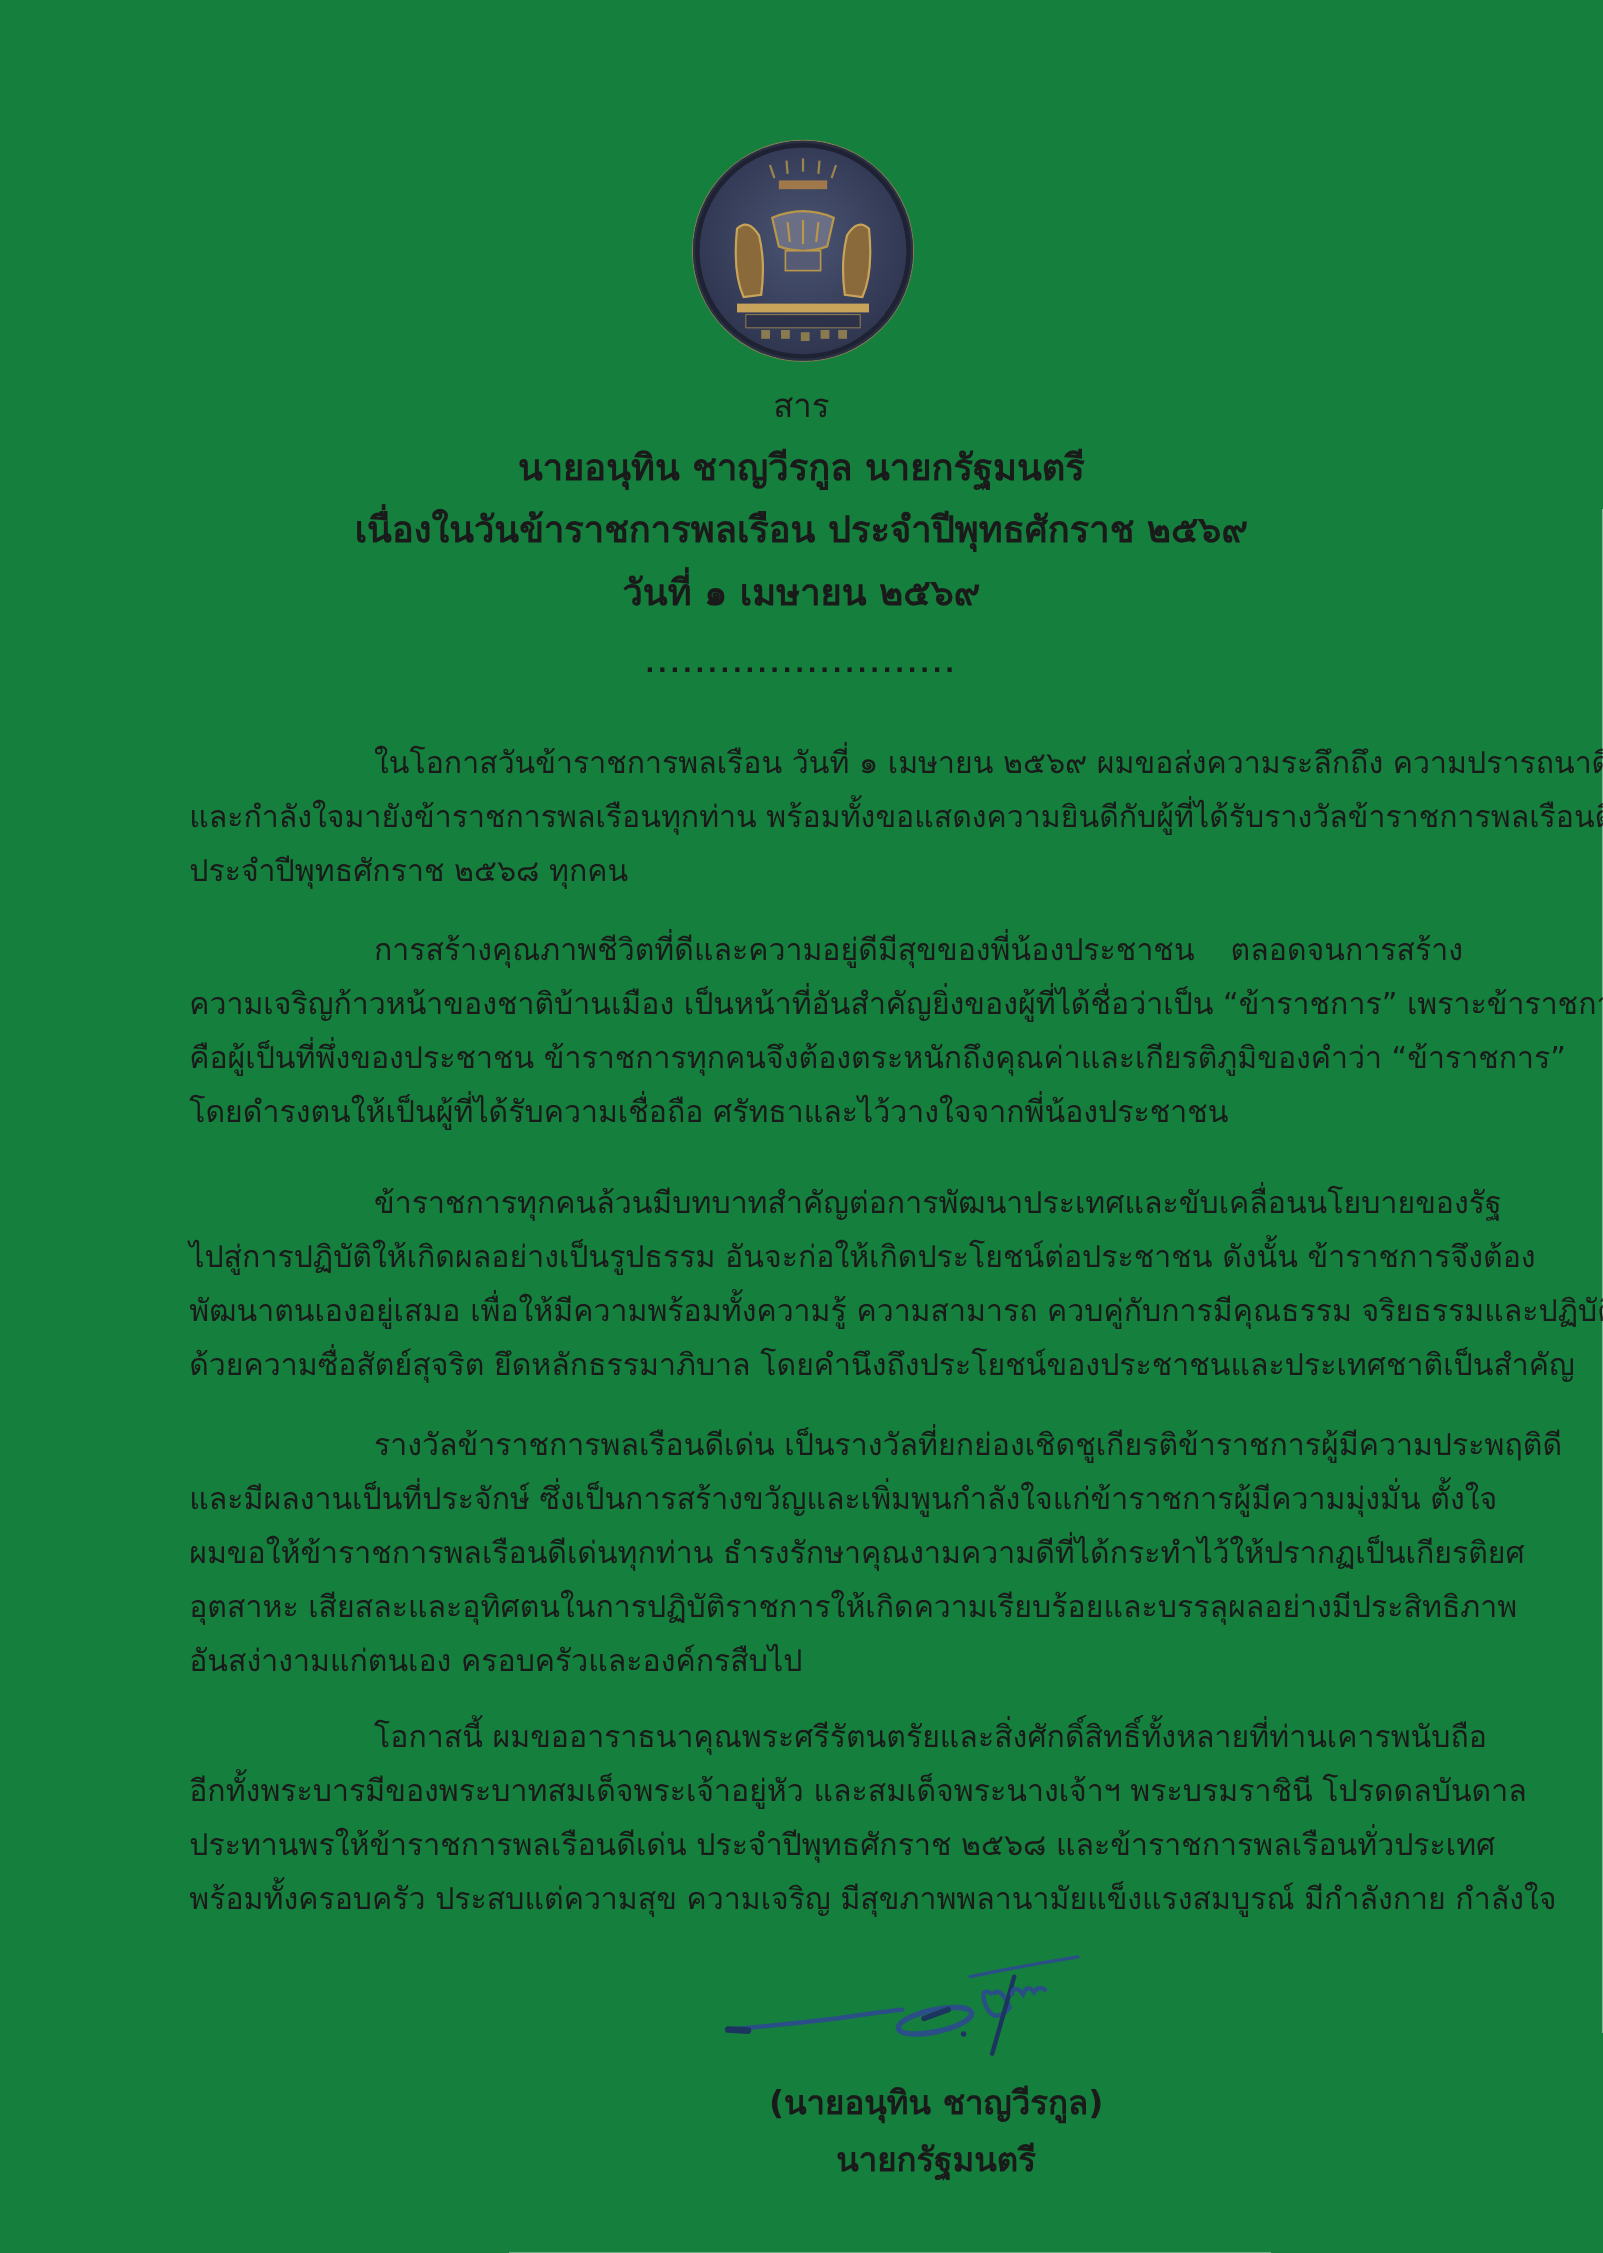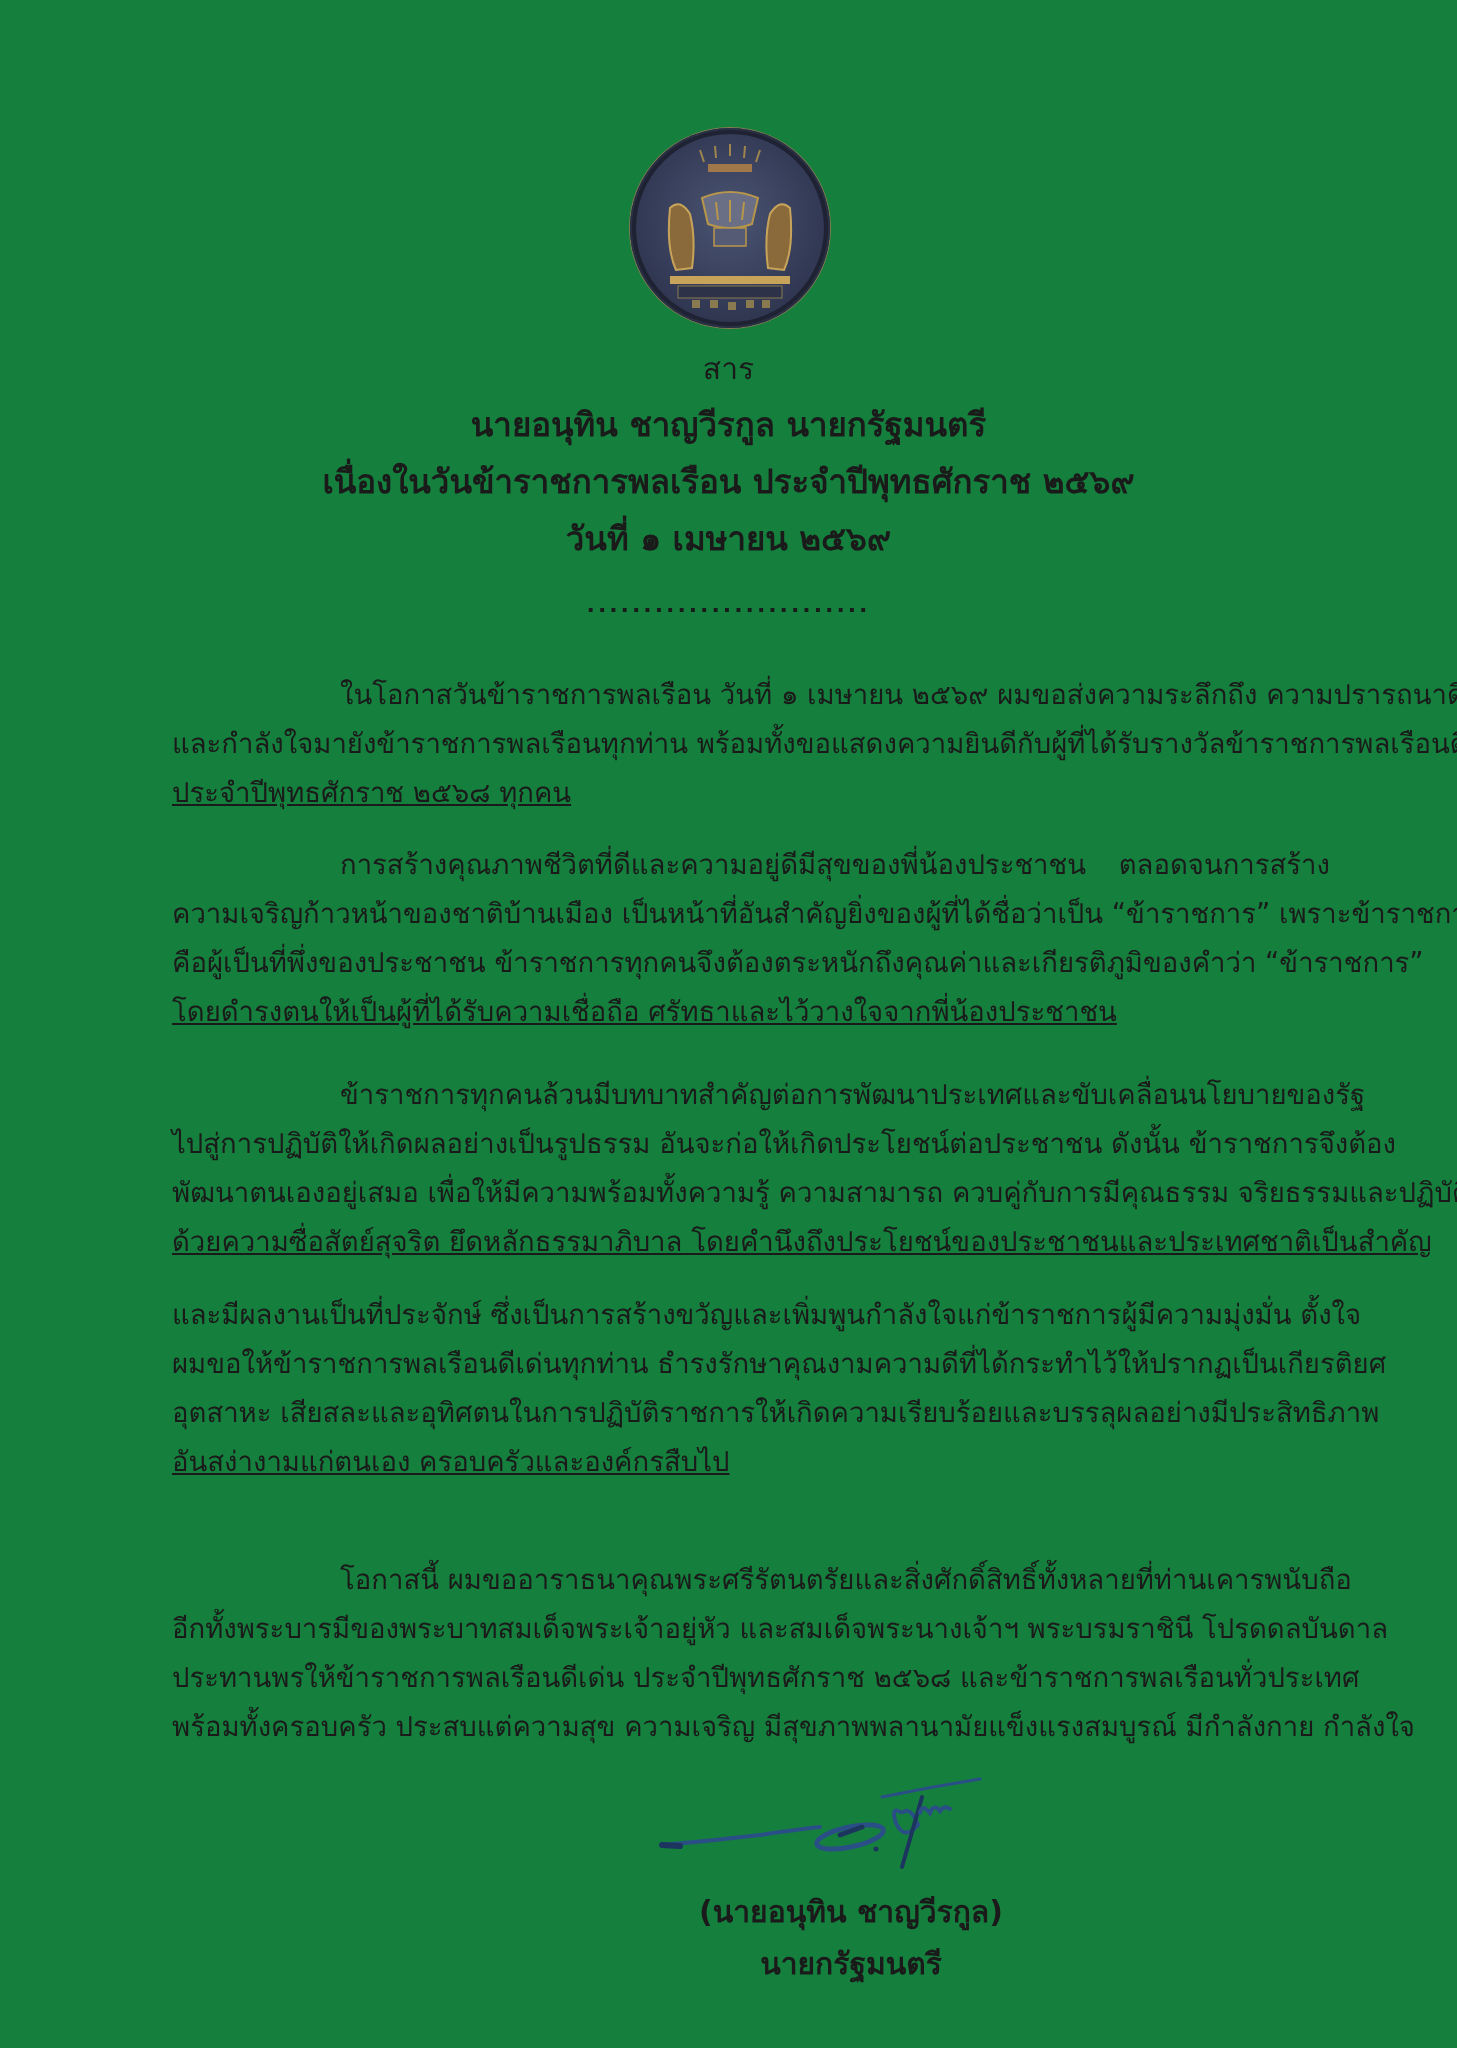--- a/index.html
+++ b/index.html
@@ -74,21 +74,20 @@
       text-indent: 168px;
     }
     .para .line {
       display: block;
       white-space: nowrap;
       text-align: justify;
       text-align-last: justify;
     }
     .para .line.last {
       text-align-last: left;
-      text-decoration: underline;
     }
     .para .line.first {
       padding-left: 168px;
     }
     .para { text-indent: 0; margin-top: 30px; }
 
     .p1 { top: 640px; }
     .p2 { top: 810px; }
     .p3 { top: 1040px; }
     .p4 { top: 1260px; }
@@ -182,20 +181,21 @@
   </div>
 
   <div class="body-text para p3">
     <span class="line first">ข้าราชการทุกคนล้วนมีบทบาทสำคัญต่อการพัฒนาประเทศและขับเคลื่อนนโยบายของรัฐ</span>
     <span class="line">ไปสู่การปฏิบัติให้เกิดผลอย่างเป็นรูปธรรม อันจะก่อให้เกิดประโยชน์ต่อประชาชน ดังนั้น ข้าราชการจึงต้อง</span>
     <span class="line">พัฒนาตนเองอยู่เสมอ เพื่อให้มีความพร้อมทั้งความรู้ ความสามารถ ควบคู่กับการมีคุณธรรม จริยธรรมและปฏิบัติหน้าที่</span>
     <span class="line last">ด้วยความซื่อสัตย์สุจริต ยึดหลักธรรมาภิบาล โดยคำนึงถึงประโยชน์ของประชาชนและประเทศชาติเป็นสำคัญ</span>
   </div>
 
   <div class="body-text para p4">
+    <span class="line first">รางวัลข้าราชการพลเรือนดีเด่น เป็นรางวัลที่ยกย่องเชิดชูเกียรติข้าราชการผู้มีความประพฤติดี</span>
     <span class="line">และมีผลงานเป็นที่ประจักษ์ ซึ่งเป็นการสร้างขวัญและเพิ่มพูนกำลังใจแก่ข้าราชการผู้มีความมุ่งมั่น ตั้งใจ</span>
     <span class="line">ผมขอให้ข้าราชการพลเรือนดีเด่นทุกท่าน ธำรงรักษาคุณงามความดีที่ได้กระทำไว้ให้ปรากฏเป็นเกียรติยศ</span>
     <span class="line">อุตสาหะ เสียสละและอุทิศตนในการปฏิบัติราชการให้เกิดความเรียบร้อยและบรรลุผลอย่างมีประสิทธิภาพ</span>
     <span class="line last">อันสง่างามแก่ตนเอง ครอบครัวและองค์กรสืบไป</span>
   </div>
 
   <div class="body-text para p5">
     <span class="line first">โอกาสนี้ ผมขออาราธนาคุณพระศรีรัตนตรัยและสิ่งศักดิ์สิทธิ์ทั้งหลายที่ท่านเคารพนับถือ</span>
     <span class="line">อีกทั้งพระบารมีของพระบาทสมเด็จพระเจ้าอยู่หัว และสมเด็จพระนางเจ้าฯ พระบรมราชินี โปรดดลบันดาล</span>
     <span class="line">ประทานพรให้ข้าราชการพลเรือนดีเด่น ประจำปีพุทธศักราช ๒๕๖๘ และข้าราชการพลเรือนทั่วประเทศ</span>

